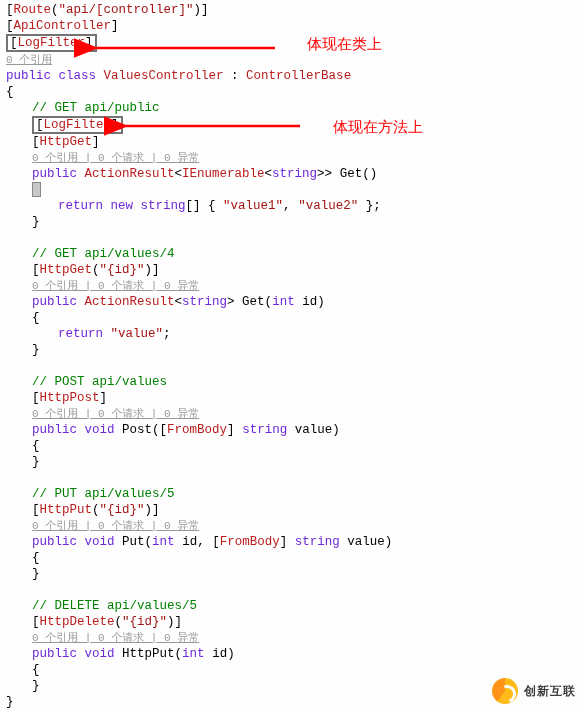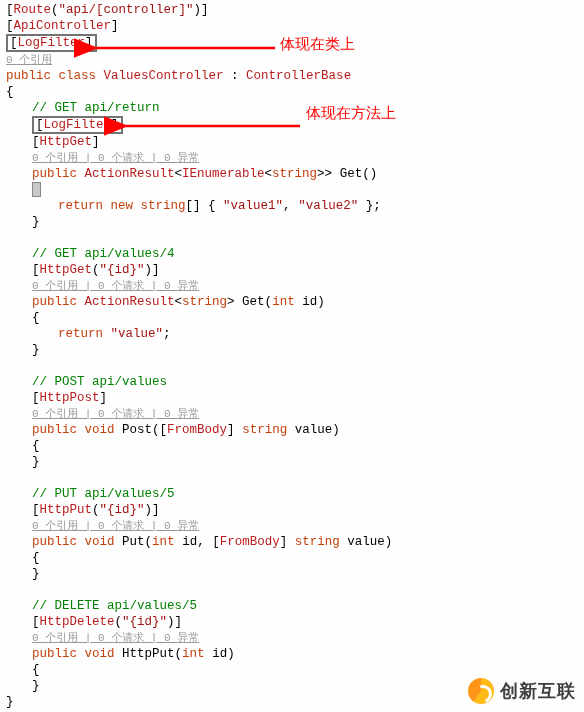--- a/index.html
+++ b/index.html
@@ -9,21 +9,21 @@
     font-size: 12.5px;
     line-height: 16px;
     background: #fefefe;
     color: #000;
     width: 584px;
     box-sizing: border-box;
     position: relative;
     overflow: hidden;
   }
   .line { white-space: pre; }
-  .kw   { color: #c2410c; }            
+  .kw   { color: #6d28d9; }            
   .type { color: #b91c1c; }            
   .str  { color: #a31515; }
   .cmt  { color: #008000; }            
   .lens { color: #999999; font-size: 11px; text-decoration: underline; }
   .ind1 { padding-left: 26px; }        
   .ind2 { padding-left: 52px; }
   .redbox {
     border: 2px solid #737373;
     padding: 0 2px;
     display: inline-block;
@@ -36,20 +36,21 @@
     background:#c8c8c8;
     border:1px solid #888;
     vertical-align:text-bottom;
   }
   .anno {
     position: absolute;
     color: #ff0000;
     font-family: "Microsoft YaHei", sans-serif;
     font-size: 15px;
     pointer-events: none;
+    margin-left: 27px;
   }
   svg.arrow {
     position: absolute;
     overflow: visible;
     pointer-events:none;
   }
   .watermark {
     position:absolute;
     right:8px;
     bottom:8px;
@@ -62,29 +63,29 @@
     width:26px;height:26px;border-radius:50%;
     background: conic-gradient(#ffb300 0 60%, #ff8a00 60% 100%);
     position:relative;
   }
   .watermark .logo:before{
     content:"";position:absolute;left:6px;top:7px;width:12px;height:12px;
     border:3px solid #fff;border-left-color:transparent;border-bottom-color:transparent;
     border-radius:50%;transform:rotate(25deg);
   }
   .watermark .txt{
-    font-family:"Microsoft YaHei",sans-serif;font-size:18px;font-weight:700;
+    font-family:"Microsoft YaHei",sans-serif;font-size:12px;font-weight:700;
     color:#2a2a2a;letter-spacing:1px;
   }
 </style>
 </head>
 <body>
 
 <div class="anno" style="left:280px; top:36px;">体现在类上</div>
-<div class="anno" style="left:306px; top:105px;">体现在方法上</div>
+<div class="anno" style="left:306px; top:119px;">体现在方法上</div>
 
 <svg class="arrow" style="left:90px; top:42px;" width="190" height="12">
   <defs>
       <marker id="ah1" markerWidth="10" markerHeight="8" refX="1" refY="4" orient="auto">
         <path d="M10,0 L0,4 L10,8 Z" fill="#ff0000"></path>
       </marker>
     </defs>
   <line x1="185" y1="6" x2="6" y2="6" stroke="#ff0000" stroke-width="2.5" marker-end="url(#ah1)"></line>
 </svg>
 <svg class="arrow" style="left:120px; top:120px;" width="185" height="12">
@@ -96,21 +97,21 @@
   <line x1="180" y1="6" x2="6" y2="6" stroke="#ff0000" stroke-width="2.5" marker-end="url(#ah2)"></line>
 </svg>
 
 <div class="line">[<span class="type">Route</span>(<span class="str">"api/[controller]"</span>)]</div>
 <div class="line">[<span class="type">ApiController</span>]</div>
 <div class="line"><span class="redbox">[<span class="type">LogFilter</span>]</span></div>
 <div class="line lens">0 个引用</div>
 <div class="line"><span class="kw">public</span> <span class="kw">class</span> <span class="type">ValuesController</span> : <span class="type">ControllerBase</span></div>
 <div class="line"><span>{</span></div>
 
-<div class="line ind1 cmt">// GET api/return</div>
+<div class="line ind1 cmt">// GET api/public</div>
 <div class="line ind1"><span class="redbox">[<span class="type">LogFilter</span>]</span></div>
 <div class="line ind1">[<span class="type">HttpGet</span>]</div>
 <div class="line ind1 lens">0 个引用 | 0 个请求 | 0 异常</div>
 <div class="line ind1"><span class="kw">public</span> <span class="type">ActionResult</span>&lt;<span class="type">IEnumerable</span>&lt;<span class="kw">string</span>&gt;&gt; <span>Get</span>()</div>
 <div class="line ind1"><span class="cursor-box"></span></div>
 <div class="line ind2"><span class="kw">return</span> <span class="kw">new</span> <span class="kw">string</span>[] { <span class="str">"value1"</span>, <span class="str">"value2"</span> };</div>
 <div class="line ind1">}</div>
 <div class="line">&nbsp;</div>
 
 <div class="line ind1 cmt">// GET api/values/4</div>

